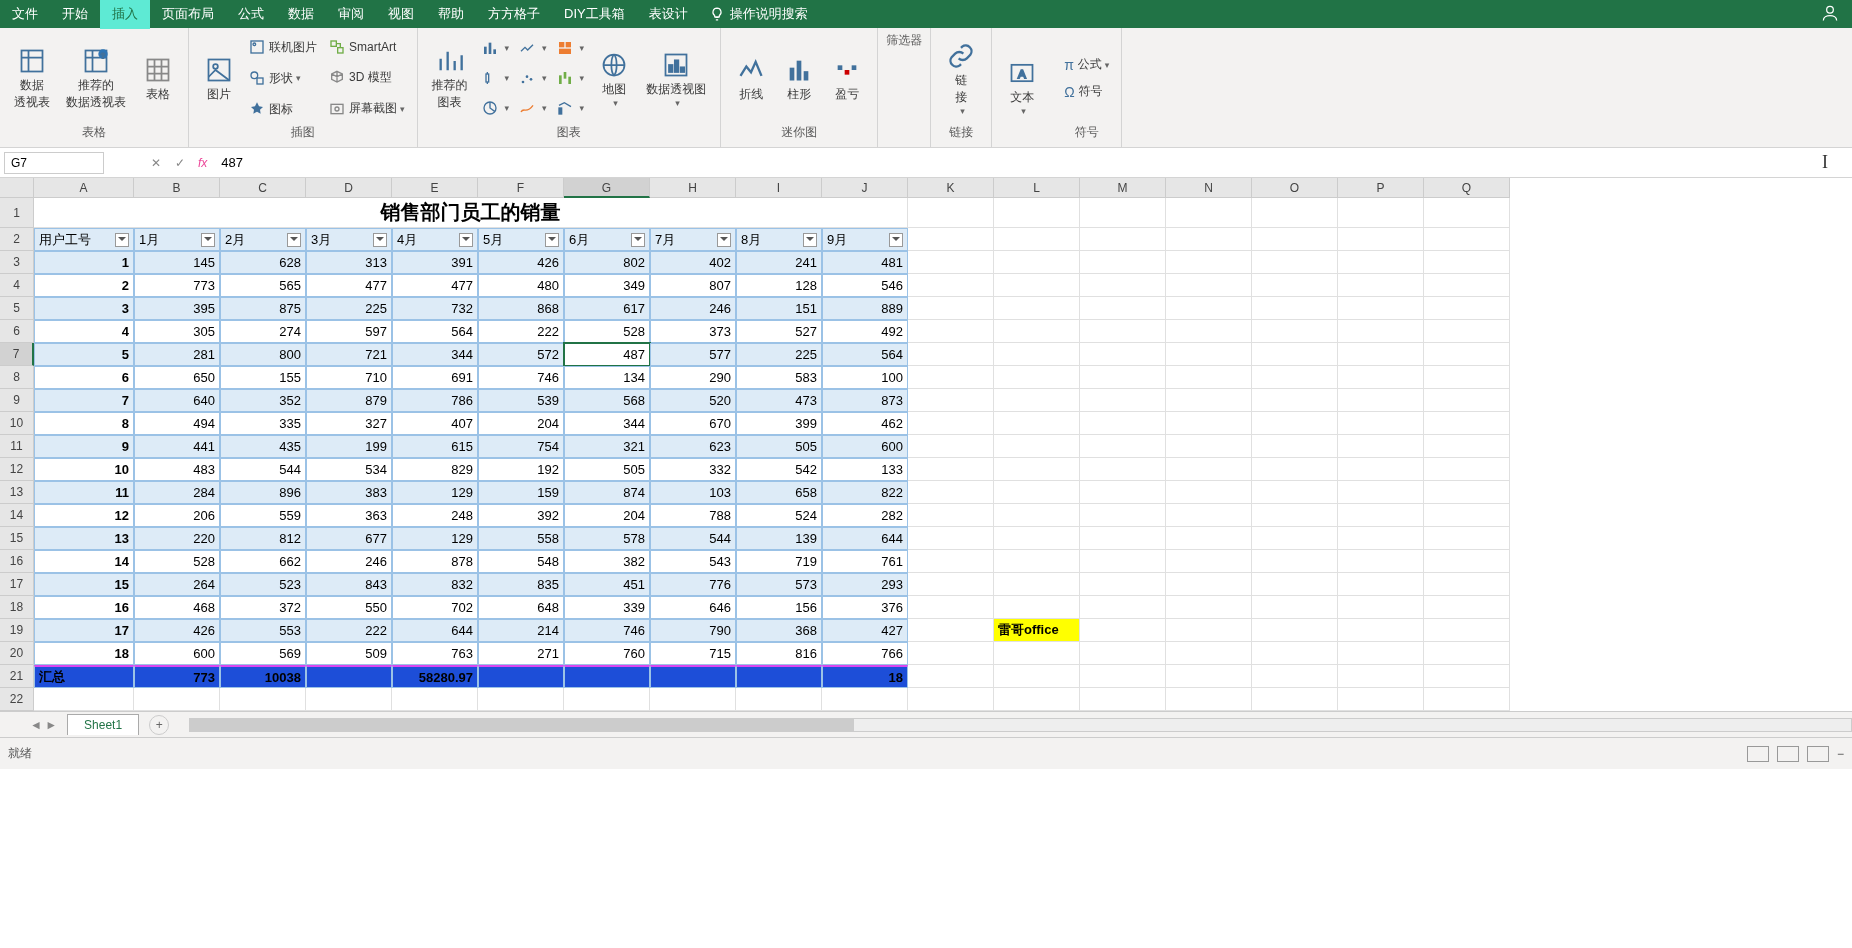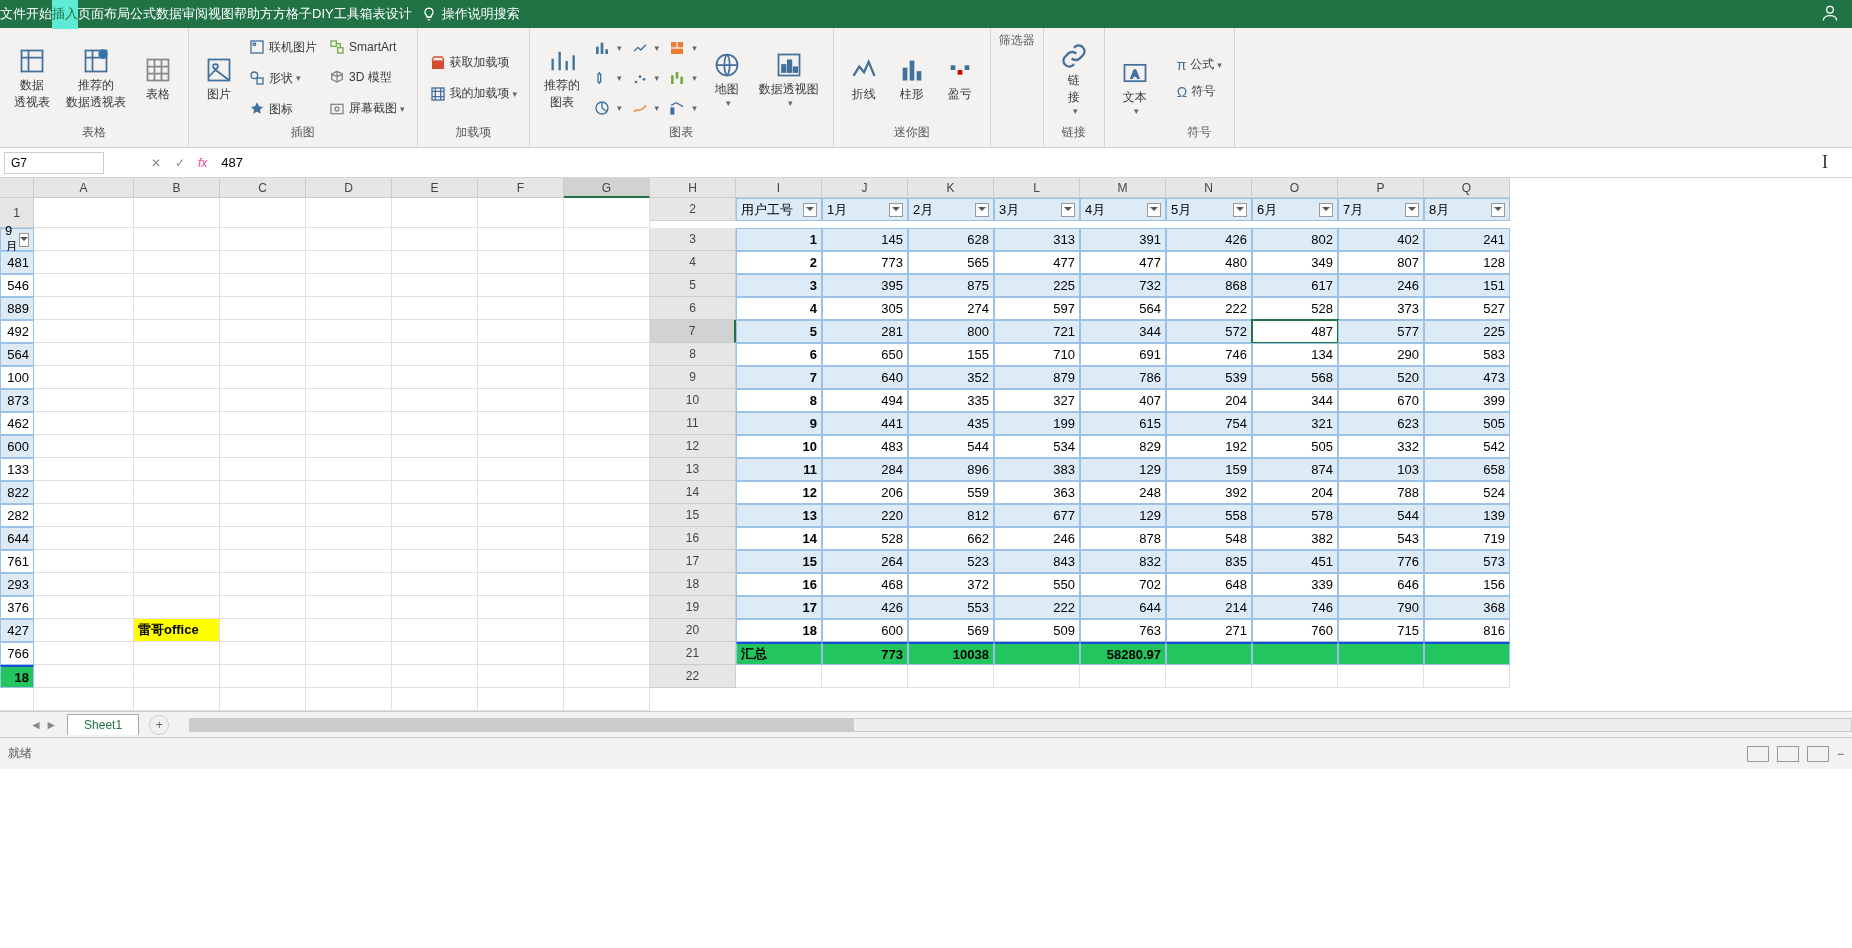--- a/index.html
+++ b/index.html
@@ -1,19 +1,19 @@
 <!DOCTYPE html>
 <html><head>
 <meta charset="utf-8">
 <style>
 * { margin: 0; padding: 0; box-sizing: border-box; font-family: "Microsoft YaHei", sans-serif; }
 body { background: #fff; overflow: hidden; font-size: 12px; }
 
 .title-bar { background: #217346; height: 28px; display: flex; align-items: center; }
-.tab { color: #fff; padding: 6px 0; font-size: 13px; cursor: pointer; }
+.tab { color: #fff; padding: 6px 12px; font-size: 13px; cursor: pointer; }
 .tab.active { background: #5eead4; color: #217346; }
 .tell-me { display: flex; align-items: center; color: #fff; padding: 0 10px; font-size: 13px; }
 .tell-me svg { margin-right: 6px; }
 .avatar { margin-left: auto; margin-right: 12px; color: #fff; }
 
 .ribbon { background: #f3f2f1; height: 120px; display: flex; border-bottom: 1px solid #d4d4d4; }
 .rgroup { border-right: 1px solid #d4d4d4; padding: 4px 8px; display: flex; flex-direction: column; justify-content: space-between; align-items: center; }
 .rgroup-content { display: flex; flex: 1; align-items: center; gap: 4px; }
 .rgroup-label { font-size: 12px; color: #5a5a5a; text-align: center; padding-bottom: 2px; white-space: nowrap; }
 .rbtn { display: flex; flex-direction: column; align-items: center; justify-content: center; padding: 2px 6px; font-size: 12px; color: #3a3a3a; cursor: pointer; }
@@ -38,21 +38,21 @@
 .row-h.sel { background: #d2d2d2; border-right: 2px solid #217346; }
 .row-h.tall { height: 30px; }
 .cell { border-right: 1px solid #e0e0e0; border-bottom: 1px solid #e0e0e0; height: 23px; padding: 2px 4px; font-size: 13px; display: flex; align-items: center; justify-content: flex-end; }
 .cell.left { justify-content: flex-start; }
 .cell.tall { height: 30px; }
 .cell.title { font-size: 20px; font-weight: bold; grid-column: 2 / 12; justify-content: center; }
 .cell.thead { background: #ddebf7; border: 1px solid #9bc2e6; justify-content: space-between; font-weight: normal; align-items: center; }
 .cell.tbody { border: 1px solid #9bc2e6; }
 .cell.tbody.band { background: #ddebf7; }
 .cell.tbody.firstcol { font-weight: bold; }
-.cell.tfoot { border-top: 2px solid #1d4ed8; font-weight: bold; background: #22c55e; }
+.cell.tfoot { border-top: 2px solid #d946ef; font-weight: bold; background: #1d4ed8; }
 .cell.selected { outline: 2px solid #217346; outline-offset: -1px; background: #fff !important; }
 .cell.hl { background: #ffff00; justify-content: flex-start; font-weight: bold; }
 .filter-btn { width: 14px; height: 14px; border: 1px solid #999; background: #fff; display: flex; align-items: center; justify-content: center; }
 .filter-btn::after { content: ""; border: 4px solid transparent; border-top: 4px solid #555; margin-top: 3px; }
 
 .tabs-footer { height: 26px; background: #f3f2f1; border-top: 1px solid #ccc; display: flex; align-items: center; padding-left: 30px; }
 .nav-arrows { display: flex; margin-right: 10px; color: #888; }
 .sheet-tab { background: #fff; border: 1px solid #aaa; border-bottom: none; padding: 3px 16px; font-size: 12px; color: #217346; }
 .add-sheet { margin-left: 10px; width: 20px; height: 20px; border: 1px solid #ccc; border-radius: 50%; display: flex; align-items: center; justify-content: center; color: #666; }
 .hscroll { flex: 1; margin-left: 20px; height: 14px; background: #eee; border: 1px solid #ccc; position: relative; }
@@ -189,41 +189,20 @@
               <rect x="3" y="5" width="18" height="14"></rect>
               <circle cx="12" cy="12" r="3"></circle>
             </svg>
             <span>屏幕截图</span>
           </div>
       </div>
     </div>
     <div class="rgroup-label">插图</div>
   </div>
 
-  <div class="rgroup">
-    <div class="rgroup-content">
-      <div class="vstack" style="gap:10px">
-        <div class="rbtn-sm">
-            <svg width="16" height="16" viewBox="0 0 24 24" fill="#d64b2f">
-              <rect x="3" y="8" width="18" height="13"></rect>
-              <path d="M3 8l3-5h12l3 5" fill="none" stroke="#d64b2f" stroke-width="2"></path>
-            </svg>
-            <span>获取加载项</span>
-          </div>
-        <div class="rbtn-sm dd">
-            <svg width="16" height="16" viewBox="0 0 24 24" fill="none" stroke="#41719c" stroke-width="2">
-              <rect x="3" y="3" width="18" height="18"></rect>
-              <path d="M8 3v18M16 3v18M3 8h18M3 16h18"></path>
-            </svg>
-            <span>我的加载项</span>
-          </div>
-      </div>
-    </div>
-    <div class="rgroup-label">加载项</div>
-  </div>
 
   <div class="rgroup">
     <div class="rgroup-content">
       <div class="rbtn">
         <div class="rbtn-icon">
             <svg width="28" height="28" viewBox="0 0 24 24" fill="none" stroke="#41719c" stroke-width="2">
               <path d="M4 20V10M10 20V4M16 20v-8M22 20V7"></path>
             </svg>
           </div>
         <span style="white-space:pre;text-align:center">推荐的
@@ -427,20 +406,21 @@
       <div class="col-h">I</div>
       <div class="col-h">J</div>
       <div class="col-h">K</div>
       <div class="col-h">L</div>
       <div class="col-h">M</div>
       <div class="col-h">N</div>
       <div class="col-h">O</div>
       <div class="col-h">P</div>
       <div class="col-h">Q</div>
       <div class="row-h tall">1</div>
+      <div class="cell title tall">销售部门员工的销量</div>
       <div class="cell tall"></div>
       <div class="cell tall"></div>
       <div class="cell tall"></div>
       <div class="cell tall"></div>
       <div class="cell tall"></div>
       <div class="cell tall"></div>
       <div class="cell tall"></div>
       <div class="row-h">2</div>
       <div class="cell thead left">
         <span>用户工号</span>

